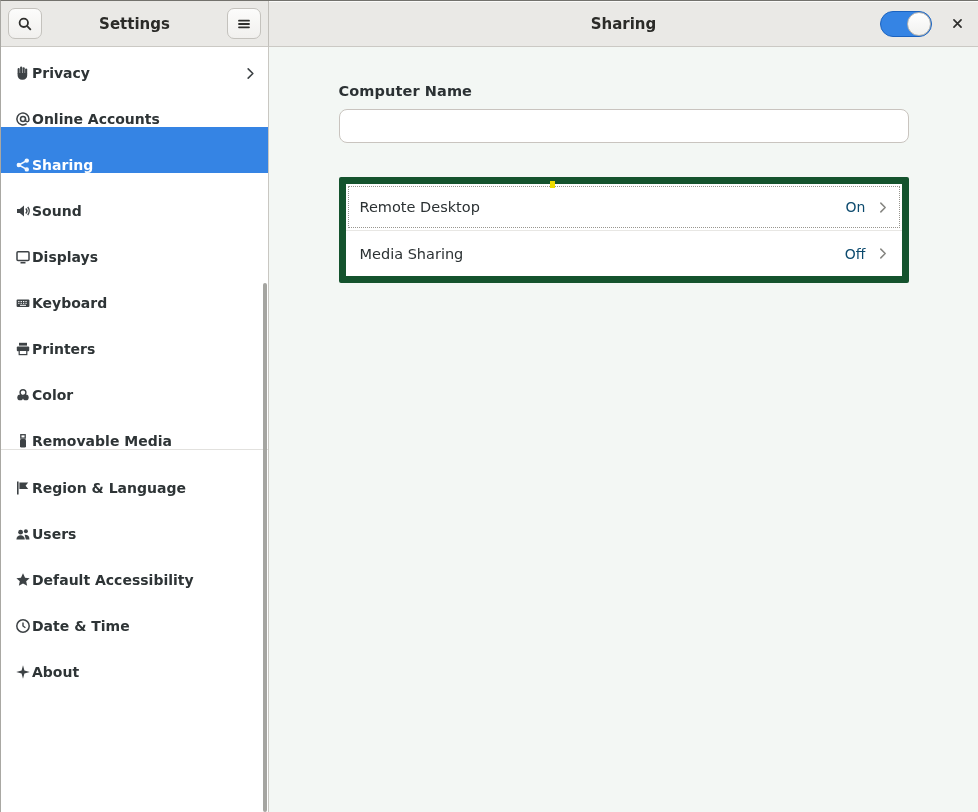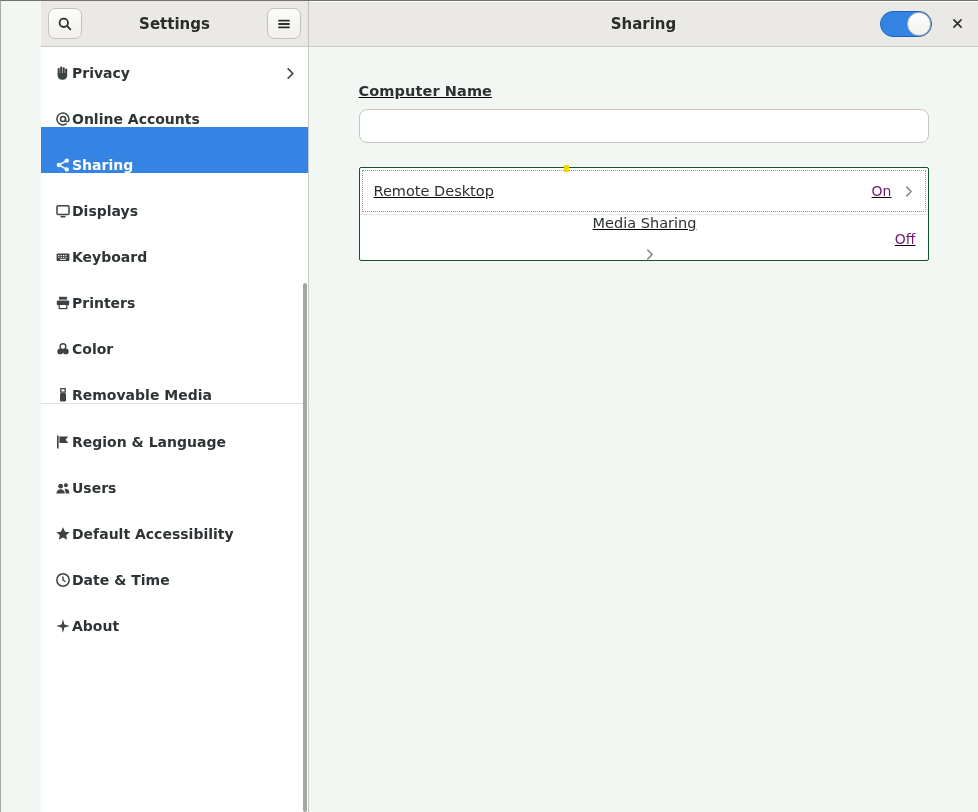--- a/index.html
+++ b/index.html
@@ -1,21 +1,21 @@
 <!DOCTYPE html>
 <html style="--accent: #3584e4;"><head>
 <meta charset="utf-8">
 <style>
   * { margin:0; padding:0; box-sizing:border-box; }
   html,body { width:978px; height:812px; }
   body { font-family:"DejaVu Sans","Liberation Sans",sans-serif; background:#f3f7f4; }
 
   .window { width:978px; height:812px; display:flex; flex-direction:column;
             border-top:1px solid #73726d; border-left:1px solid #aoaoa0; border-left:1px solid #a9a8a3;
-            overflow:hidden;padding-left:40px; }
+            overflow:hidden; }
 
   
   .header { height:46px; flex:none; display:flex; }
   .header-left { width:268px; flex:none; background:#eae9e6; position:relative;
                  border-right:1px solid #c2c0bb; border-bottom:1px solid #cbc9c4;
                  display:flex; align-items:center; justify-content:center; }
   .header-right { flex:1; background:#eae9e6; border-bottom:1px solid #cbc9c4;
                   box-shadow:inset 0 1px 0 #fbfbfa; position:relative;
                   display:flex; align-items:center; justify-content:flex-end; }
   .header-title { font-weight:700; font-size:15px; color:#2b2b28; }
@@ -44,33 +44,33 @@
   .sb-row.selected { background:var(--accent,#3584e4); color:#ffffff; }
   .icon { display:inline-flex; width:16px; height:16px; flex:none;
           align-items:center; justify-content:center; }
   .sb-row .icon { color:#3d4245; }
   .sb-row.selected .icon { color:#f4f9ff; }
   .sb-chevron { margin-left:auto; color:#3d4245; }
   .sb-divider { height:1px; background:#e2e1de; }
   .scroll-thumb { position:absolute; right:1px; top:236px; bottom:0; width:4px;
                   background:#a5a5a1; border-radius:2px; cursor:pointer; }
 
-  .main { flex:1; background:#f3f7f4; overflow:hidden;text-decoration:underline; }
+  .main { flex:1; background:#f3f7f4; overflow:hidden; }
   .content { width:570px; margin:36px auto 0; }
   .section-label { font-weight:700; font-size:14.5px; color:#2b3133; letter-spacing:.1px; }
   .text-input { width:100%; height:34px; margin-top:10px; border:1px solid #c9c4bf;
                 border-radius:8px; background:#fff; padding:0 10px; font:inherit; font-size:14px;
                 color:#2b3133; outline:none; }
-  .card { margin-top:24px; background:#ffffff; border:1px solid #14532d; border-radius:2px;
+  .card { margin-top:34px; background:#ffffff; border:7px solid #14532d; border-radius:2px;
           position:relative; }
   .row { height:46px; display:flex; align-items:center; padding:0 12px 0 14px;
          font-size:14.5px; color:#2b3133; cursor:pointer; }
-  .row + .row { border-top:1px solid #e8e7e4;flex-direction:column; }
+  .row + .row { border-top:1px solid #e8e7e4; }
   .row.focused { outline:1px dotted #98968f; outline-offset:-3px; }
-  .row-status { margin-left:auto; color:#701a75; font-size:14px;text-align:right; }
+  .row-status { margin-left:auto; color:#0c4a6e; font-size:14px;text-align:right; }
   .row-chevron { margin-left:10px; color:#858580; width:14px; height:14px; }
   .focus-marker { position:absolute; top:-3px; left:204px; width:5px; height:7px;
                   background:#eddc00; }
 </style>
 </head>
 <body>
 
 <div class="window">
 
   <div class="header">
@@ -154,20 +154,32 @@
                   <circle cx="11.8" cy="3.6" r="2.2"></circle>
                   <circle cx="11.8" cy="12.4" r="2.2"></circle>
                 </g>
               </svg>
             </span>
             <span>Sharing</span>
           </div>
           <div class="sb-row">
             <span class="icon">
               <svg viewBox="0 0 16 16" width="16" height="16">
+                <path fill="currentColor" d="M2 6h2.8L9 2.6v10.8L4.8 10H2z"></path>
+                <g fill="none" stroke="currentColor" stroke-width="1.4">
+                  <path d="M10.8 5.6a3.4 3.4 0 0 1 0 4.8"></path>
+                  <path d="M12.7 4a6.2 6.2 0 0 1 0 8"></path>
+                </g>
+              </svg>
+            </span>
+            <span>Sound</span>
+          </div>
+          <div class="sb-row">
+            <span class="icon">
+              <svg viewBox="0 0 16 16" width="16" height="16">
                 <rect x="2" y="2.8" width="12" height="8.6" rx="1" fill="none" stroke="currentColor" stroke-width="1.5"></rect>
                 <path d="M5.5 13.7h5" stroke="currentColor" stroke-width="1.6"></path>
               </svg>
             </span>
             <span>Displays</span>
           </div>
           <div class="sb-row">
             <span class="icon">
               <svg viewBox="0 0 16 16" width="16" height="16">
                 <rect x="1.6" y="4.4" width="12.8" height="7.6" rx="1" fill="currentColor"></rect>

